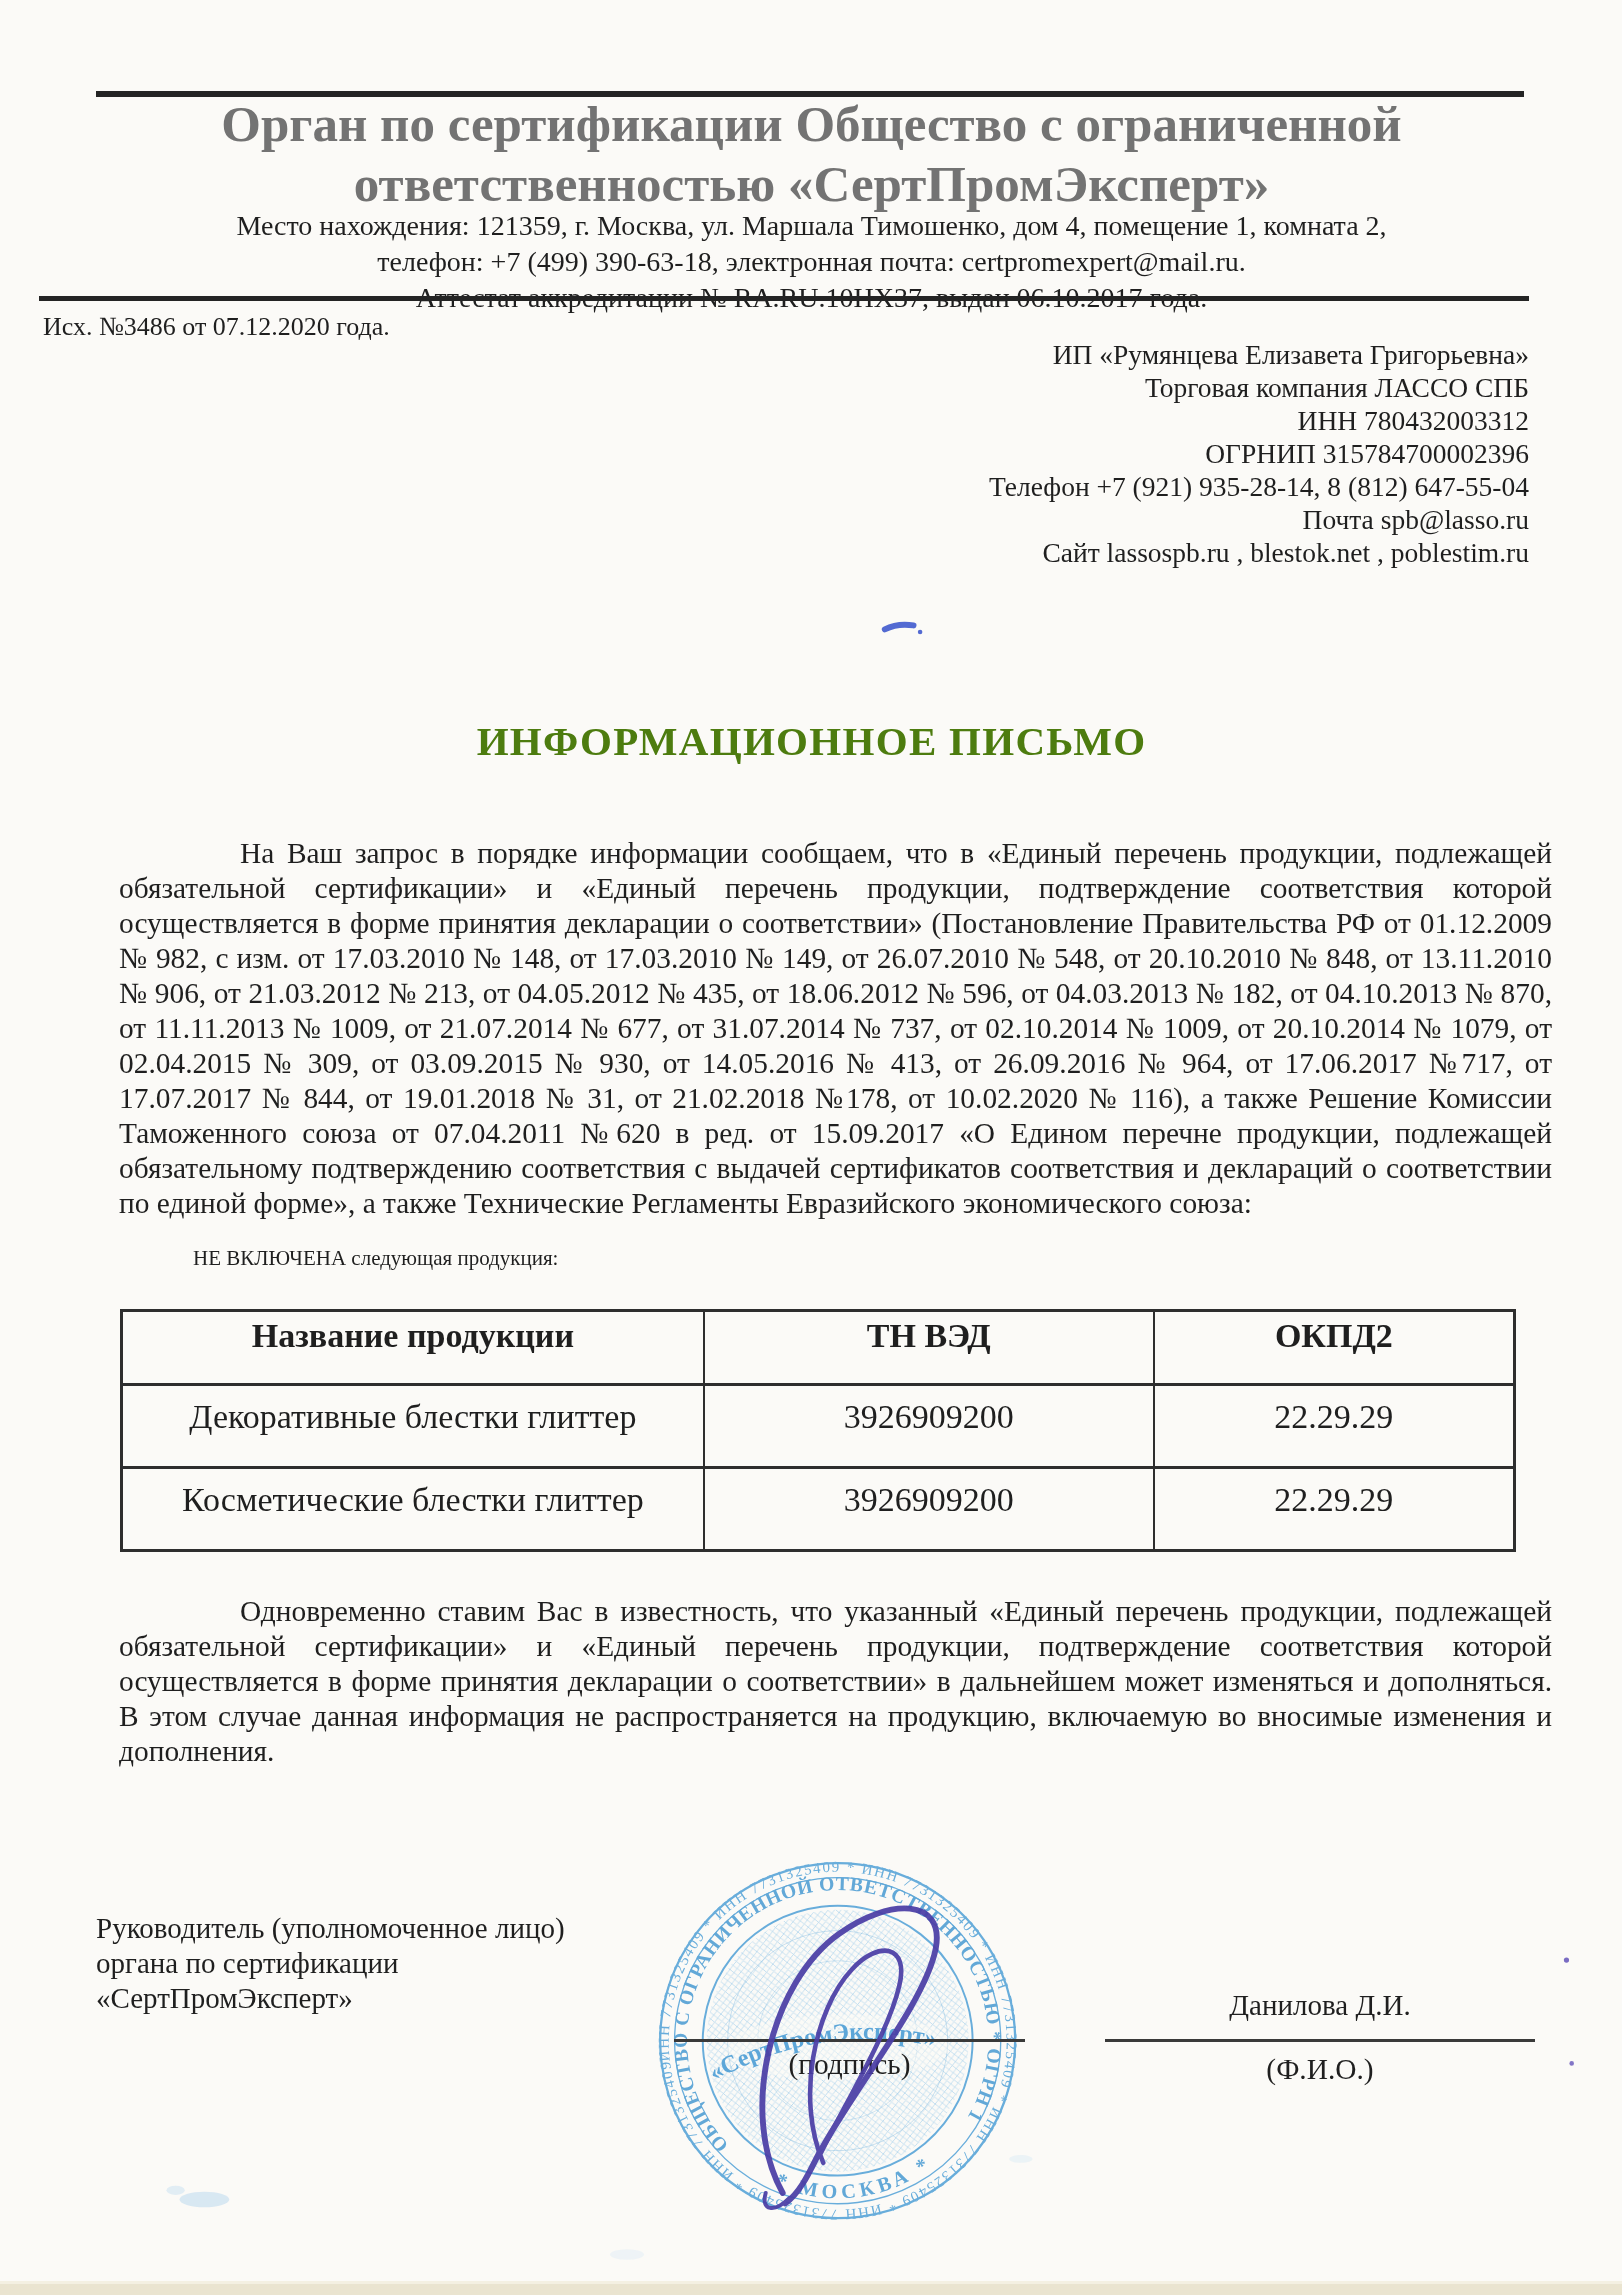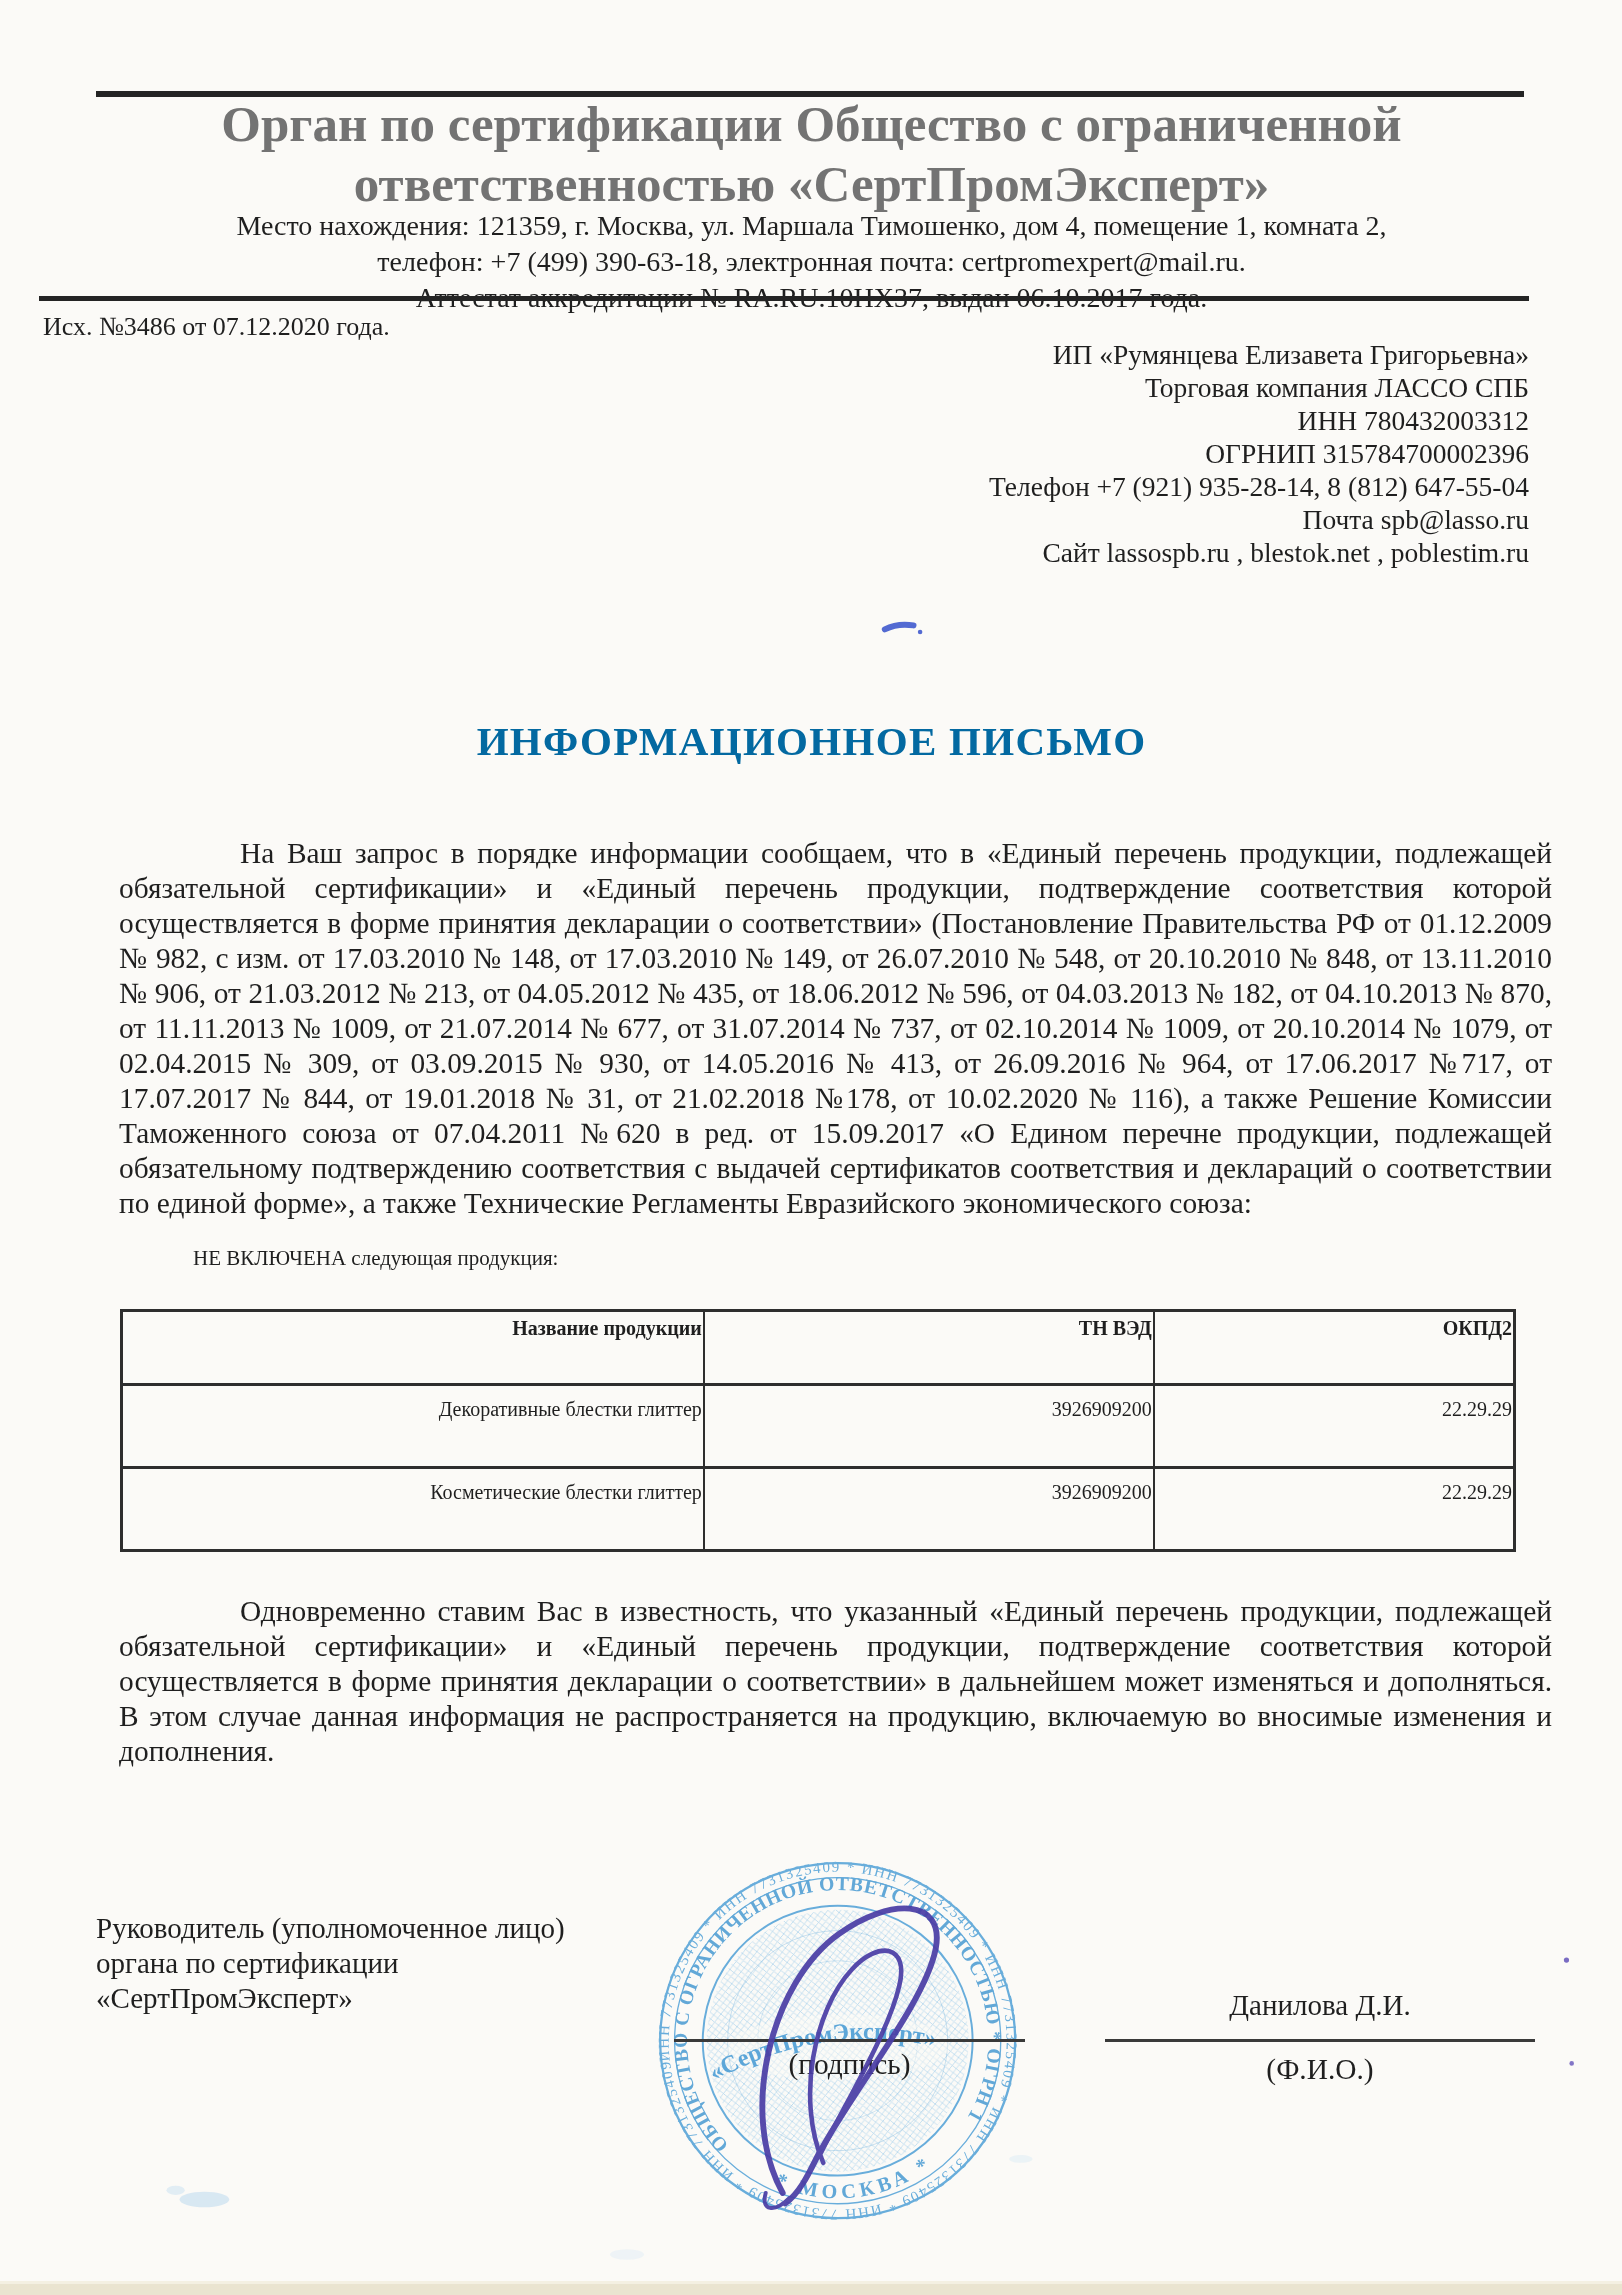--- a/index.html
+++ b/index.html
@@ -11,32 +11,32 @@
   }
   .abs{position:absolute;}
   .rule{background:#242424;}
   
   .org-title{left:0;right:0;top:94px;text-align:center;font-weight:bold;
              font-size:51px;line-height:60px;color:#737373;}
   .org-contacts{left:0;right:0;top:208px;text-align:center;font-size:28px;line-height:36px;}
   .outgoing{left:43px;top:312px;font-size:26px;}
   .recipient{left:589px;top:338px;width:940px;text-align:right;font-size:27.5px;line-height:33px;}
   .letter-title{left:0;right:0;top:717px;text-align:center;font-weight:bold;
-                font-size:41px;letter-spacing:1.3px;color:#0369a1;}
+                font-size:41px;letter-spacing:1.3px;color:#4d7c0f;}
   .para{left:96px;width:1433px;font-size:29.4px;line-height:35px;
         text-align:justify;text-indent:121px;margin-left:23px;}
   .p1{top:836px;}
   .p2{top:1594px;}
   .not-included{left:193px;top:1246px;font-size:21px;}
   
   .tbl-wrap{left:120px;top:1309px;width:1396px;}
   table{border-collapse:collapse;width:100%;table-layout:fixed;}
   table,th,td{border:2px solid #2e2e2e;}
   th,td{border-top-width:3.3px;border-bottom-width:3.3px;vertical-align:top;
-        text-align:right;font-size:20px;overflow:hidden;}
+        text-align:center;font-size:34px;overflow:hidden;}
   table{border-width:3.9px;}
   th{font-weight:bold;height:65px;padding-top:5.2px;}
   td{height:67px;padding-top:11.8px;}
   .c1{width:41.8%;} .c2{width:32.3%;} .c3{width:25.9%;}
   
   .sig-left{left:96px;top:1911px;font-size:29px;line-height:35px;}
   .sign-line{top:2039px;height:2.6px;background:#3a3a3a;z-index:3;}
   .ln-sign{left:674px;width:351px;}
   .ln-fio{left:1105px;width:430px;}
   .cap{z-index:3;text-align:center;font-size:29.4px;}

